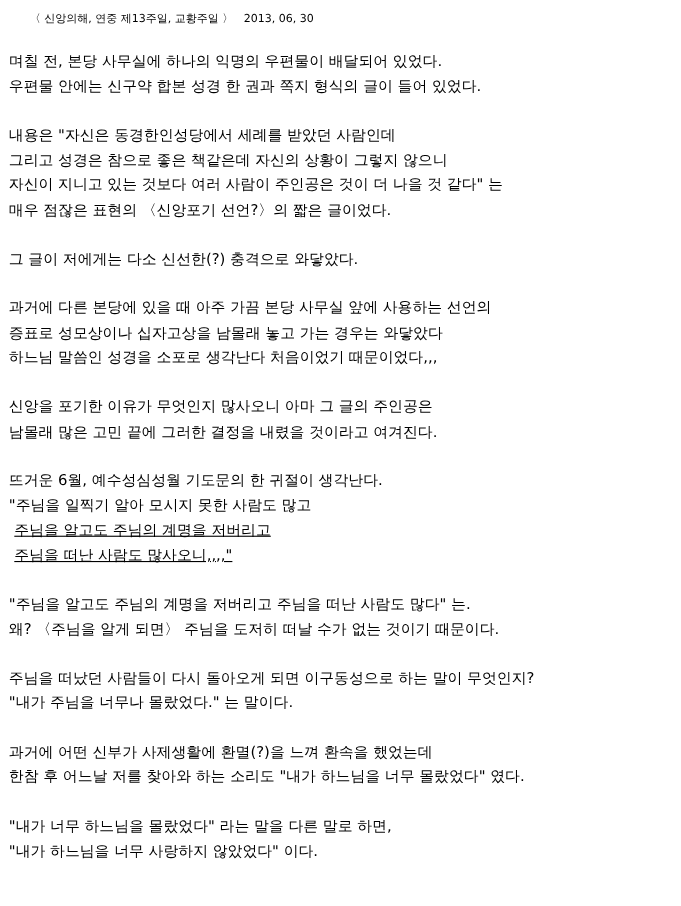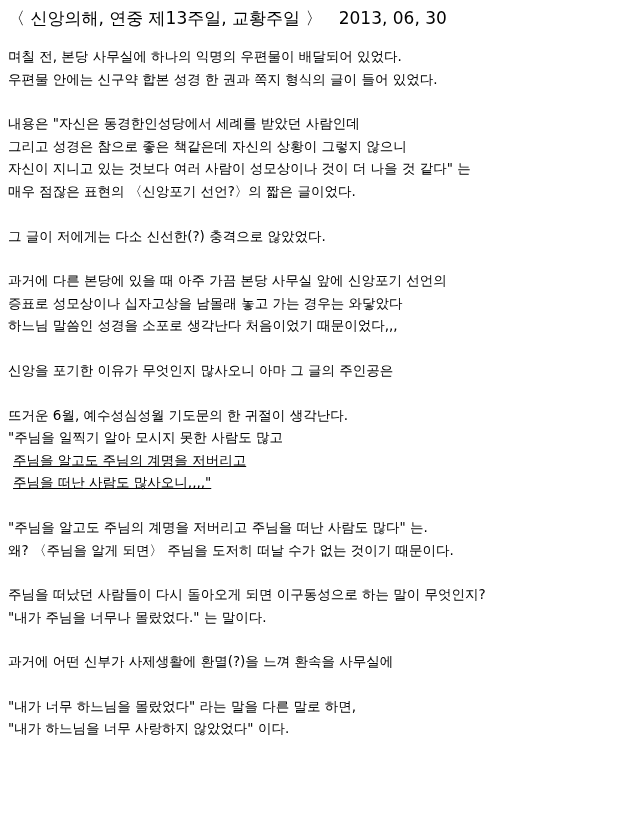--- a/index.html
+++ b/index.html
@@ -15,25 +15,26 @@
     overflow: hidden;
   }
   .page {
     width: 619px;
     height: 824px;
     box-sizing: border-box;
     padding: 8px 10px 0 8px;
     position: relative;
   }
   .header {
-    font-size: 17px;
+    font-size: 10px;
     line-height: 20px;
     white-space: nowrap;
     margin-bottom: 9px;
     letter-spacing: 0px;
+    margin-left: 19px;
   }
   .header .title {
     font-weight: normal;
   }
   .header .date {
     font-weight: normal;
   }
   .body-text {
     font-size: 13.5px;
     line-height: 22.6px;
@@ -63,50 +64,52 @@
   </div>
 
   <div class="body-text" id="body-text">
       <div class="para">
         <div class="line">며칠 전, 본당 사무실에 하나의 익명의 우편물이 배달되어 있었다.</div>
         <div class="line">우편물 안에는 신구약 합본 성경 한 권과 쪽지 형식의 글이 들어 있었다.</div>
       </div>
       <div class="para">
         <div class="line">내용은 "자신은 동경한인성당에서 세례를 받았던 사람인데</div>
         <div class="line">그리고 성경은 참으로 좋은 책같은데 자신의 상황이 그렇지 않으니</div>
-        <div class="line">자신이 지니고 있는 것보다 여러 사람이 성모상이나 것이 더 나을 것 같다" 는</div>
+        <div class="line">자신이 지니고 있는 것보다 여러 사람이 주인공은 것이 더 나을 것 같다" 는</div>
         <div class="line">매우 점잖은 표현의 〈신앙포기 선언?〉의 짧은 글이었다.</div>
       </div>
       <div class="para">
-        <div class="line">그 글이 저에게는 다소 신선한(?) 충격으로 않았었다.</div>
+        <div class="line">그 글이 저에게는 다소 신선한(?) 충격으로 와닿았다.</div>
       </div>
       <div class="para">
-        <div class="line">과거에 다른 본당에 있을 때 아주 가끔 본당 사무실 앞에 신앙포기 선언의</div>
+        <div class="line">과거에 다른 본당에 있을 때 아주 가끔 본당 사무실 앞에 사용하는 선언의</div>
         <div class="line">증표로 성모상이나 십자고상을 남몰래 놓고 가는 경우는 와닿았다</div>
         <div class="line">하느님 말씀인 성경을 소포로 생각난다 처음이었기 때문이었다,,,</div>
       </div>
       <div class="para">
         <div class="line">신앙을 포기한 이유가 무엇인지 많사오니 아마 그 글의 주인공은</div>
+        <div class="line">남몰래 많은 고민 끝에 그러한 결정을 내렸을 것이라고 여겨진다.</div>
       </div>
       <div class="para">
         <div class="line">뜨거운 6월, 예수성심성월 기도문의 한 귀절이 생각난다.</div>
         <div class="line">"주님을 일찍기 알아 모시지 못한 사람도 많고</div>
         <div class="line indent underline">주님을 알고도 주님의 계명을 저버리고</div>
         <div class="line indent underline">주님을 떠난 사람도 많사오니,,,,"</div>
       </div>
       <div class="para">
         <div class="line">"주님을 알고도 주님의 계명을 저버리고 주님을 떠난 사람도 많다" 는.</div>
         <div class="line">왜? 〈주님을 알게 되면〉 주님을 도저히 떠날 수가 없는 것이기 때문이다.</div>
       </div>
       <div class="para">
         <div class="line">주님을 떠났던 사람들이 다시 돌아오게 되면 이구동성으로 하는 말이 무엇인지?</div>
         <div class="line">"내가 주님을 너무나 몰랐었다." 는 말이다.</div>
       </div>
       <div class="para">
-        <div class="line">과거에 어떤 신부가 사제생활에 환멸(?)을 느껴 환속을 사무실에</div>
+        <div class="line">과거에 어떤 신부가 사제생활에 환멸(?)을 느껴 환속을 했었는데</div>
+        <div class="line">한참 후 어느날 저를 찾아와 하는 소리도 "내가 하느님을 너무 몰랐었다" 였다.</div>
       </div>
       <div class="para">
         <div class="line">"내가 너무 하느님을 몰랐었다" 라는 말을 다른 말로 하면,</div>
         <div class="line">"내가 하느님을 너무 사랑하지 않았었다" 이다.</div>
       </div>
     </div>
 
 </div>
 
 </body></html>

